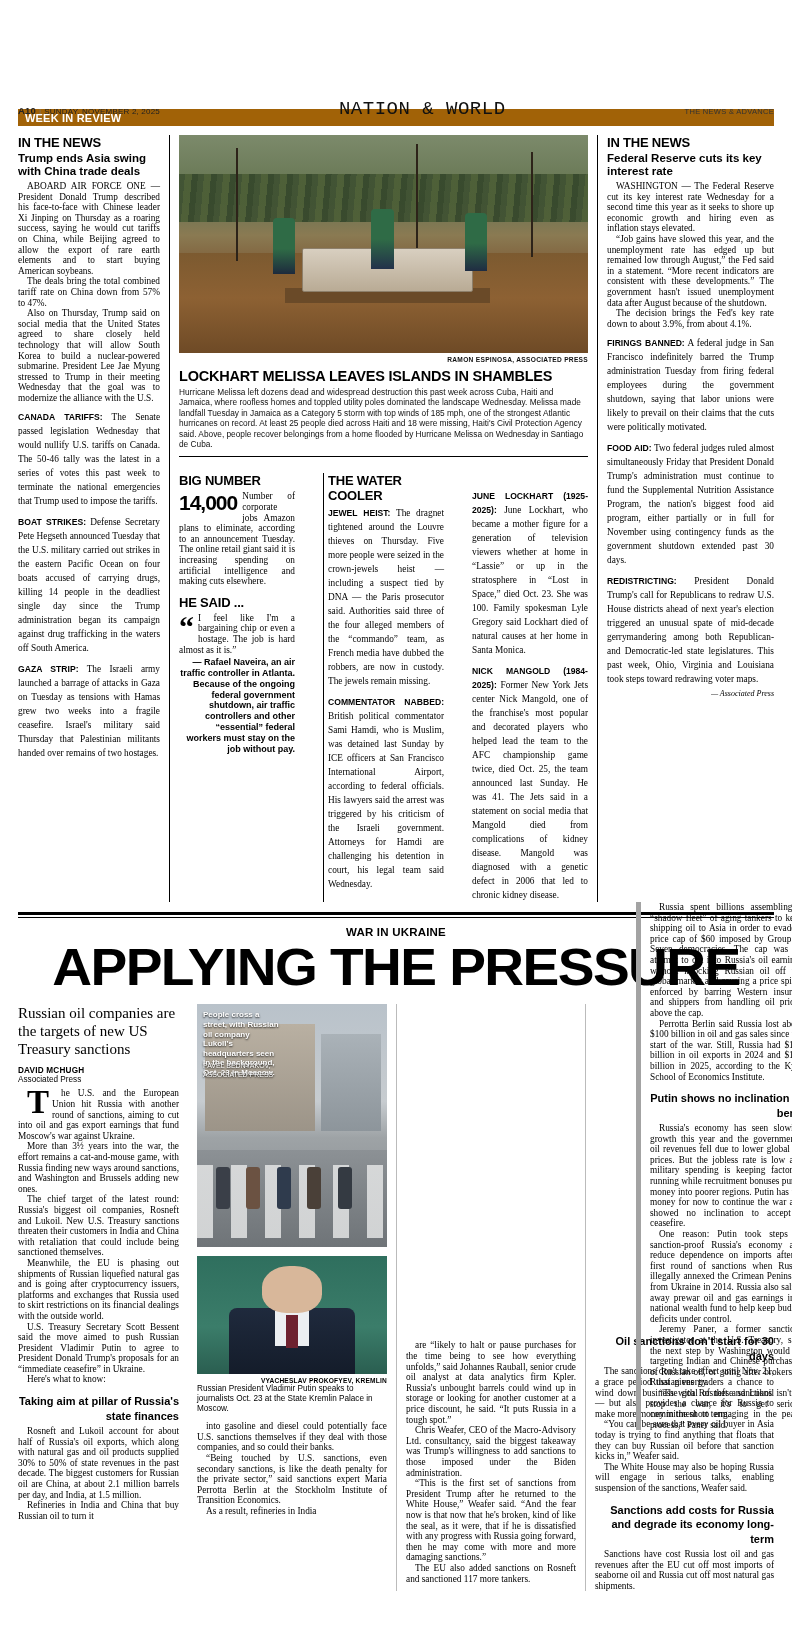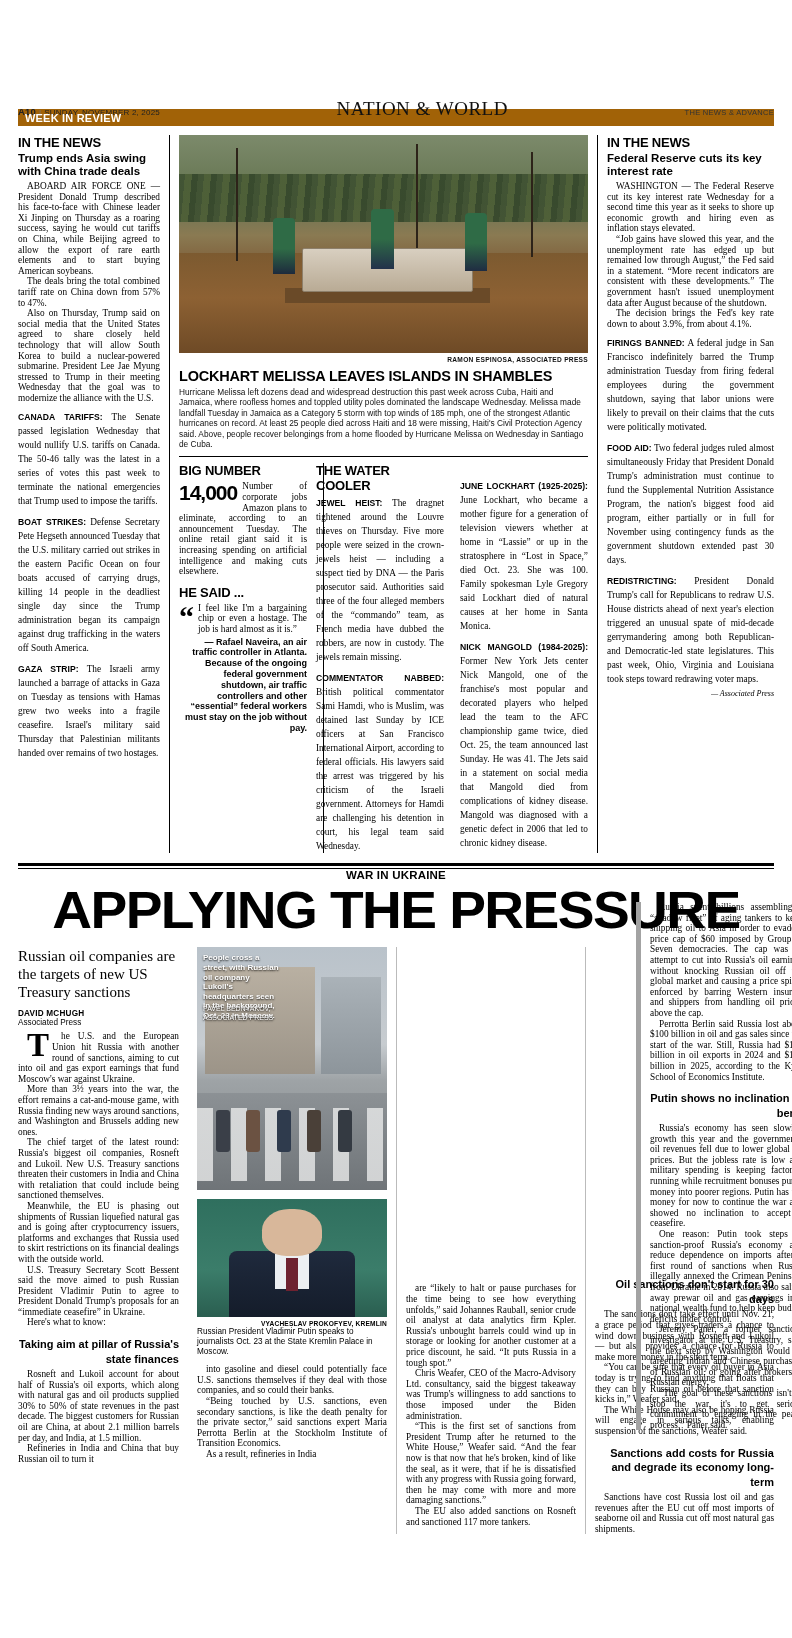--- a/index.html
+++ b/index.html
@@ -13,21 +13,21 @@
   }
   .page { width:792px; height:1638px; position:relative; padding:0 18px; }
 
   
   .masthead { display:flex; align-items:baseline; justify-content:space-between;
               padding-top:98px; height:26px; }
   .mast-left { font-family:"Liberation Sans", sans-serif; font-size:8px; letter-spacing:.2px;
                color:#222; white-space:nowrap;text-align:right; }
   .mast-left .pg { font-weight:bold; font-size:9.5px; }
   .mast-left .sep { margin:0 3px; color:#777; }
-  .mast-center { font-family:Liberation Serif, serif; font-size:19px; letter-spacing:.5px; color:#111; }
+  .mast-center { font-family:Liberation Mono, monospace; font-size:19px; letter-spacing:.5px; color:#111; }
   .mast-right { font-family:"Liberation Sans", sans-serif; font-size:7.5px; letter-spacing:.3px; color:#333; }
 
   
   .banner { margin-top:11px; background:#a16207; height:17px; display:flex; align-items:center; }
   .banner span { font-family:"Liberation Sans", sans-serif; font-weight:bold; font-size:11px;
                  color:#fff; letter-spacing:.2px; padding-left:7px; }
 
   
   .top-grid { display:grid; grid-template-columns:152px 1fr 177px; gap:0; margin-top:9px; }
   .col-rule-l { border-right:1px solid #000; padding-right:9px; }
@@ -67,41 +67,41 @@
   .ph-pole { position:absolute; width:2px; background:#2d2319; }
   .photocredit { font-family:"Liberation Sans", sans-serif; font-weight:bold; font-size:6.6px;
                  letter-spacing:.3px; text-align:right; margin-top:3px; color:#111; }
   .caphead { font-family:"Liberation Sans", sans-serif; font-weight:bold; font-size:14.5px;
              margin:5px 0 3px 0; letter-spacing:-.2px; }
   .captext { font-family:"Liberation Sans", sans-serif; font-size:8.3px; line-height:10.4px; color:#111; }
 
   .hr-thin { border-top:1px solid #000; margin-top:7px; }
 
   
-  .lower-photo { display:grid; grid-template-columns:1fr 1px 1fr 1fr; gap:0; margin-top:6px; }
+  .lower-photo { display:grid; grid-template-columns:1fr 1px 1fr 1fr; gap:12px; margin-top:16px; }
   .lp-rule { background:#000; width:1px; margin:0 8px; }
   .sechead { font-family:"Liberation Sans", sans-serif; font-weight:bold; font-size:13px;
              margin:0 0 3px 0; letter-spacing:-.2px; }
   .bignum { font-family:"Liberation Sans", sans-serif; font-weight:bold; font-size:21px;
             letter-spacing:-1px; float:left; line-height:24px; margin-right:5px; }
   .bn-text { font-size:9.3px; line-height:10.6px; text-align:justify; }
   .quotemark { float:left; font-family:"Liberation Serif", serif; font-weight:bold; font-size:30px;
                line-height:20px; margin:4px 4px 0 0; }
   .quote-body { font-size:9.3px; line-height:10.6px; text-align:justify; }
   .attrib { font-family:"Liberation Sans", sans-serif; font-weight:bold; font-size:9px;
             line-height:10.8px; text-align:right; margin-top:2px; }
   .wc-col { padding-right:8px; }
   .wc-col2 { padding-left:8px; }
 
   
   .double-rule { margin-top:10px; border-top:3px solid #000; }
   .double-rule2 { border-top:1px solid #000; margin-top:2px; }
 
   .war-kicker { text-align:center; font-family:"Liberation Sans", sans-serif; font-weight:bold;
-                font-size:11.5px; letter-spacing:.2px; }
+                font-size:11.5px; letter-spacing:.2px; margin-top:8px; }
   .war-title { text-align:center; font-family:"Liberation Sans", sans-serif; font-weight:bold;
                font-size:52px; line-height:54px; letter-spacing:-1.5px; margin:2px 0 0 0;
                transform:scaleX(1.06); transform-origin:center; }
 
   
   .uk-grid { display:grid; grid-template-columns:170px 208px 1fr 1fr; gap:0; margin-top:10px; }
   .uk-c1 { padding-right:9px; }
   .uk-c2 { padding:0 9px; }
   .uk-c3 { padding:0 9px; border-left:1px solid #bbb; }
   .uk-c4 { padding-left:9px; border-left:1px solid #bbb; }

